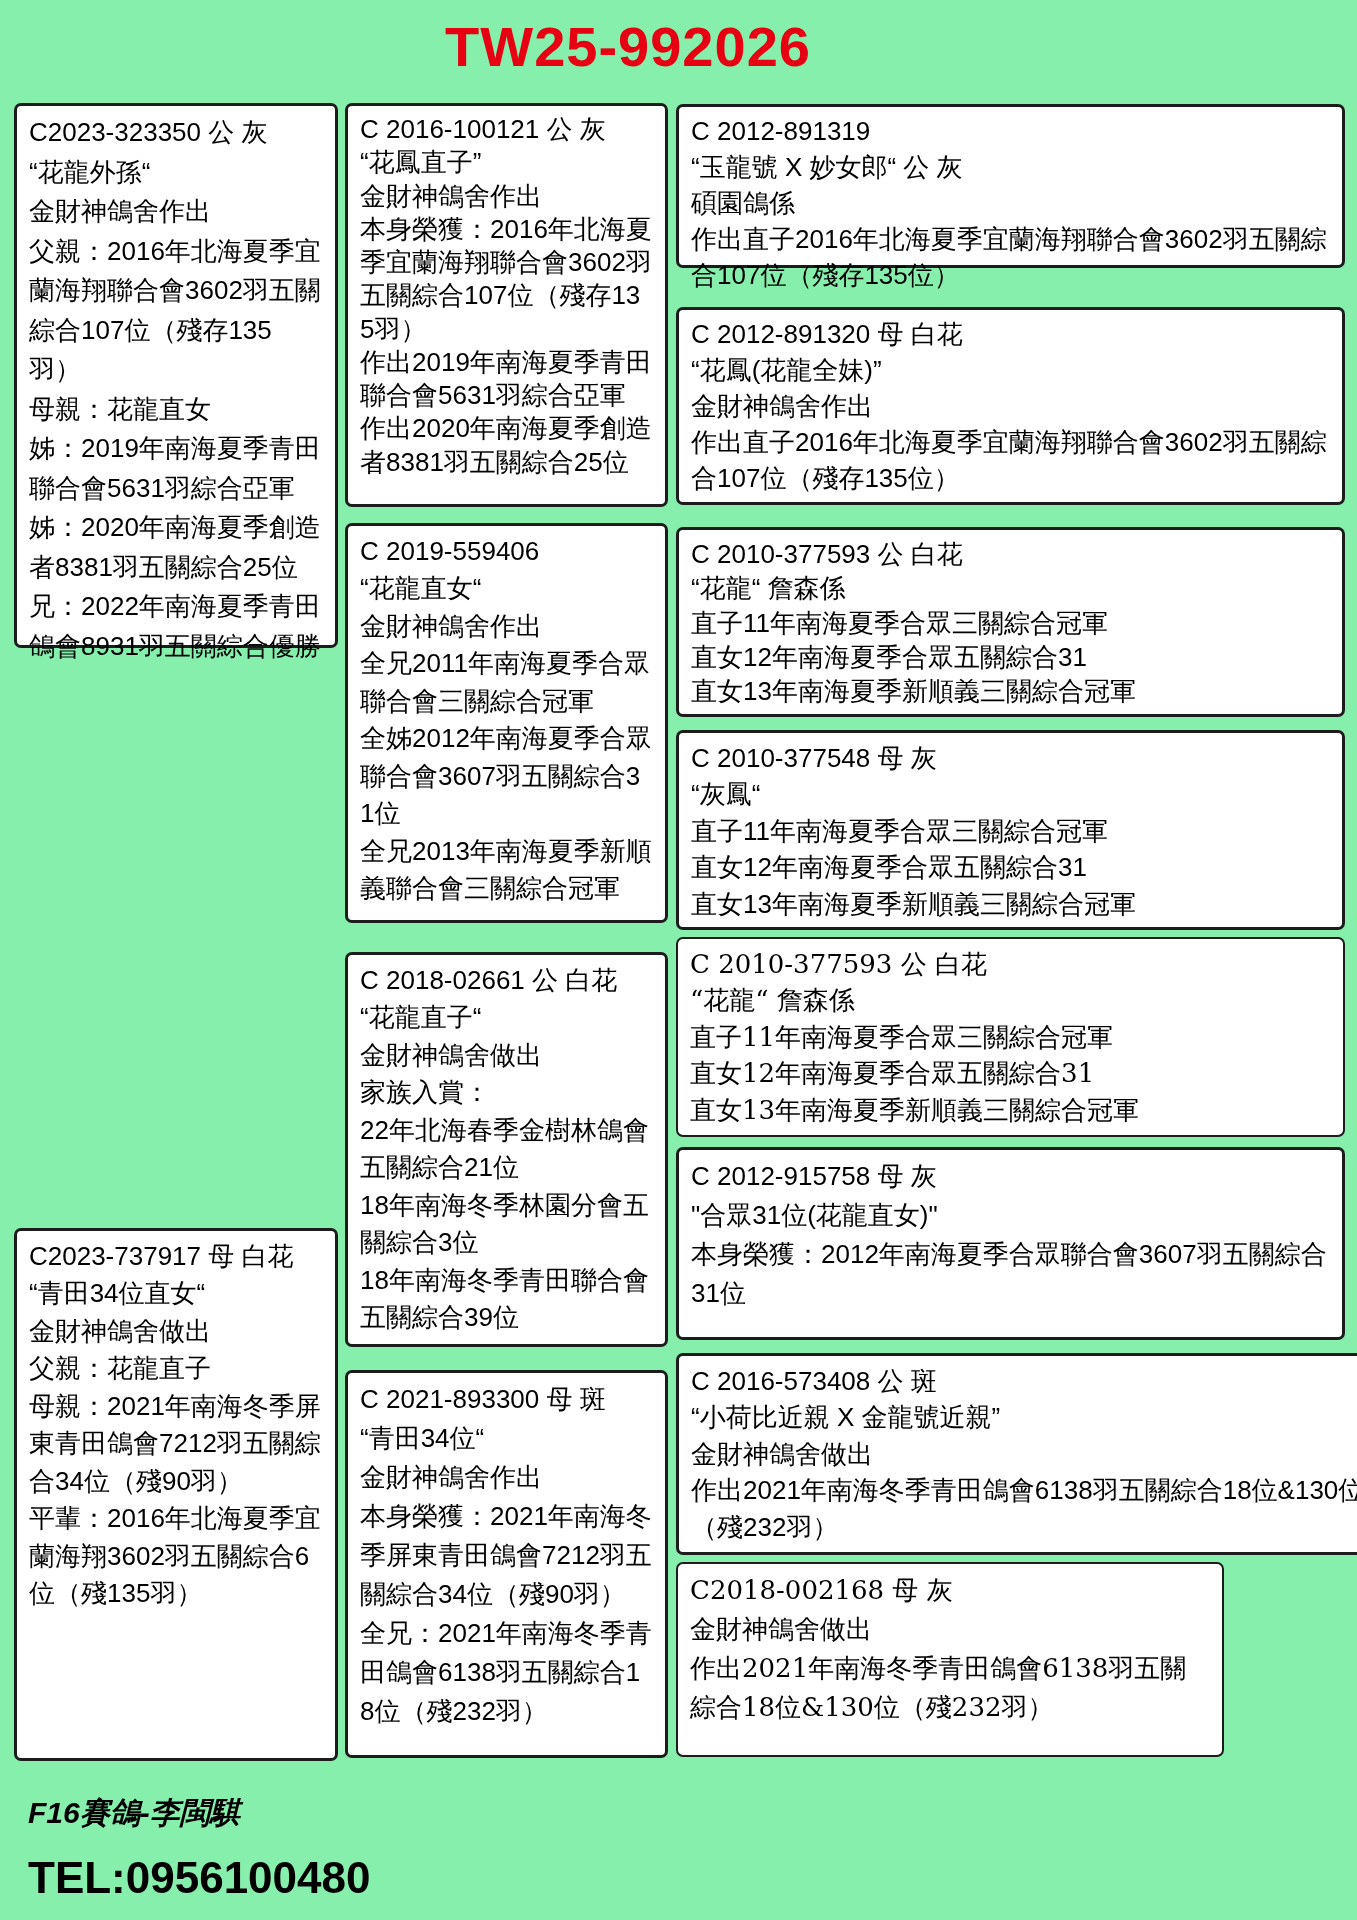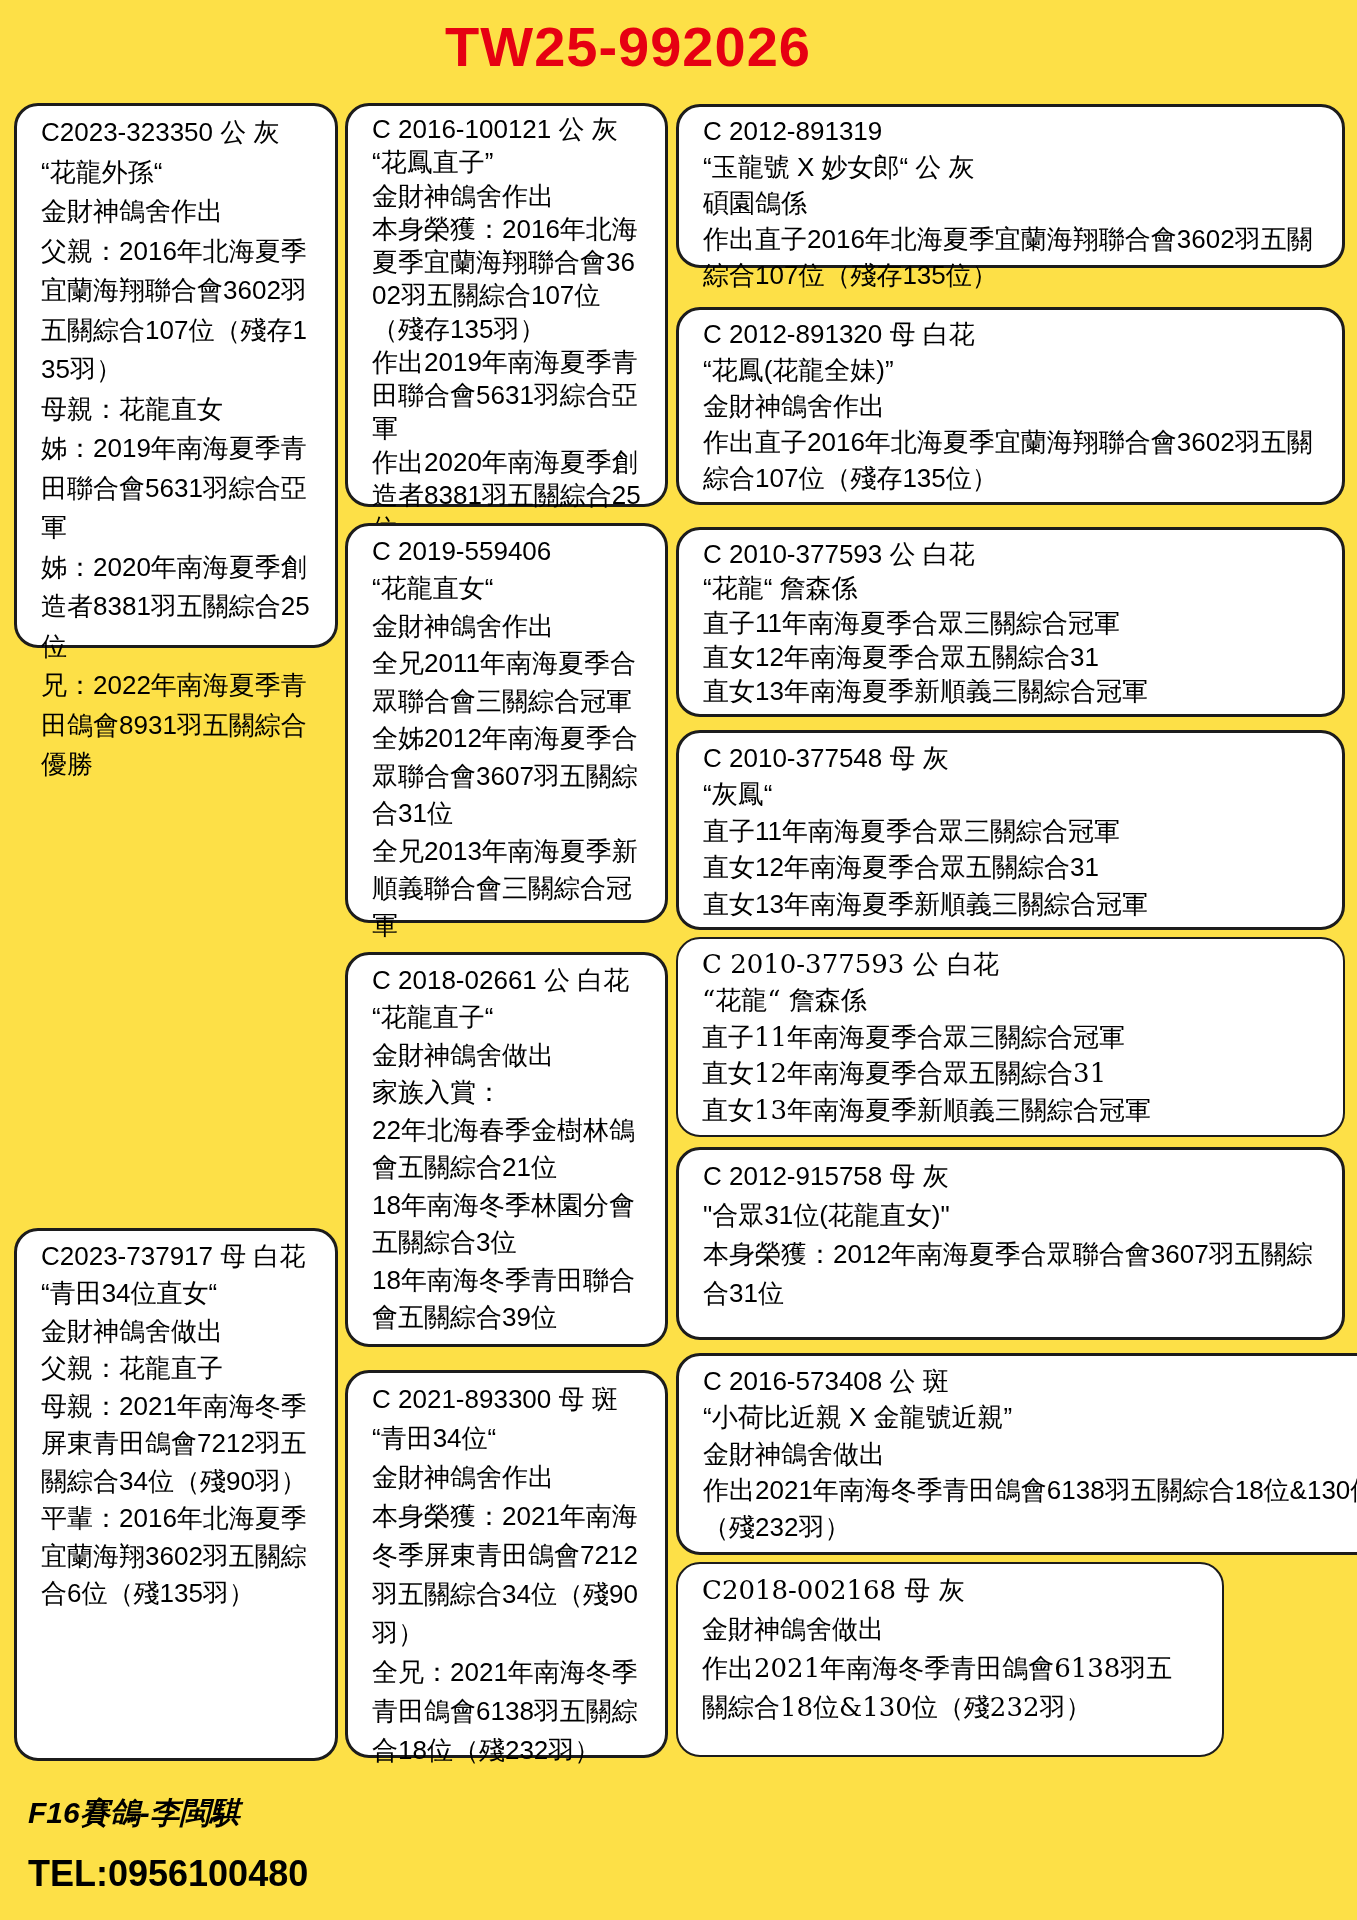--- a/index.html
+++ b/index.html
@@ -1,38 +1,38 @@
 <!DOCTYPE html>
 <html><head>
 <meta charset="utf-8">
 <style>
   html,body { margin:0; padding:0; background:#ffffff; }
   .page {
     position:relative;
     width:1357px; height:1920px;
-    background:#fde047;
+    background:#86efac;
     color:#000000;
     font-family:"Liberation Sans","DejaVu Sans",sans-serif;
     overflow:hidden;
   }
   .title {
     position:absolute;
     top:14px; left:0; width:1256px;
     text-align:center;
     font-size:56px;
     font-weight:600;
     letter-spacing:1px;
   }
   .box {
     position:absolute;
     box-sizing:border-box;
     border:3px solid #1c1c1c;
-    border-radius:24px;
+    border-radius:7px;
     background:#ffffff;
-    padding:7px 24px;
+    padding:7px 12px;
   }
   .box-text {
     white-space:pre-line;
     font-size:26px;
     color:#000000;
     word-break:break-all;
   }
   .serif { border-width:2px; }
   .serif .box-text {
     font-family:"DejaVu Serif","Liberation Serif",serif;
@@ -40,21 +40,21 @@
   .footer-loft {
     position:absolute;
     left:28px; top:1793px;
     font-size:30px;
     font-weight:700;
     font-style:italic;
   }
   .footer-tel {
     position:absolute;
     left:28px; top:1853px;
-    font-size:36px;
+    font-size:44px;
     font-weight:700;
   }
 </style>
 </head>
 <body>
 
 <div class="page">
 
   <div class="title" style="color:#e60012;">TW25-992026</div>
 

